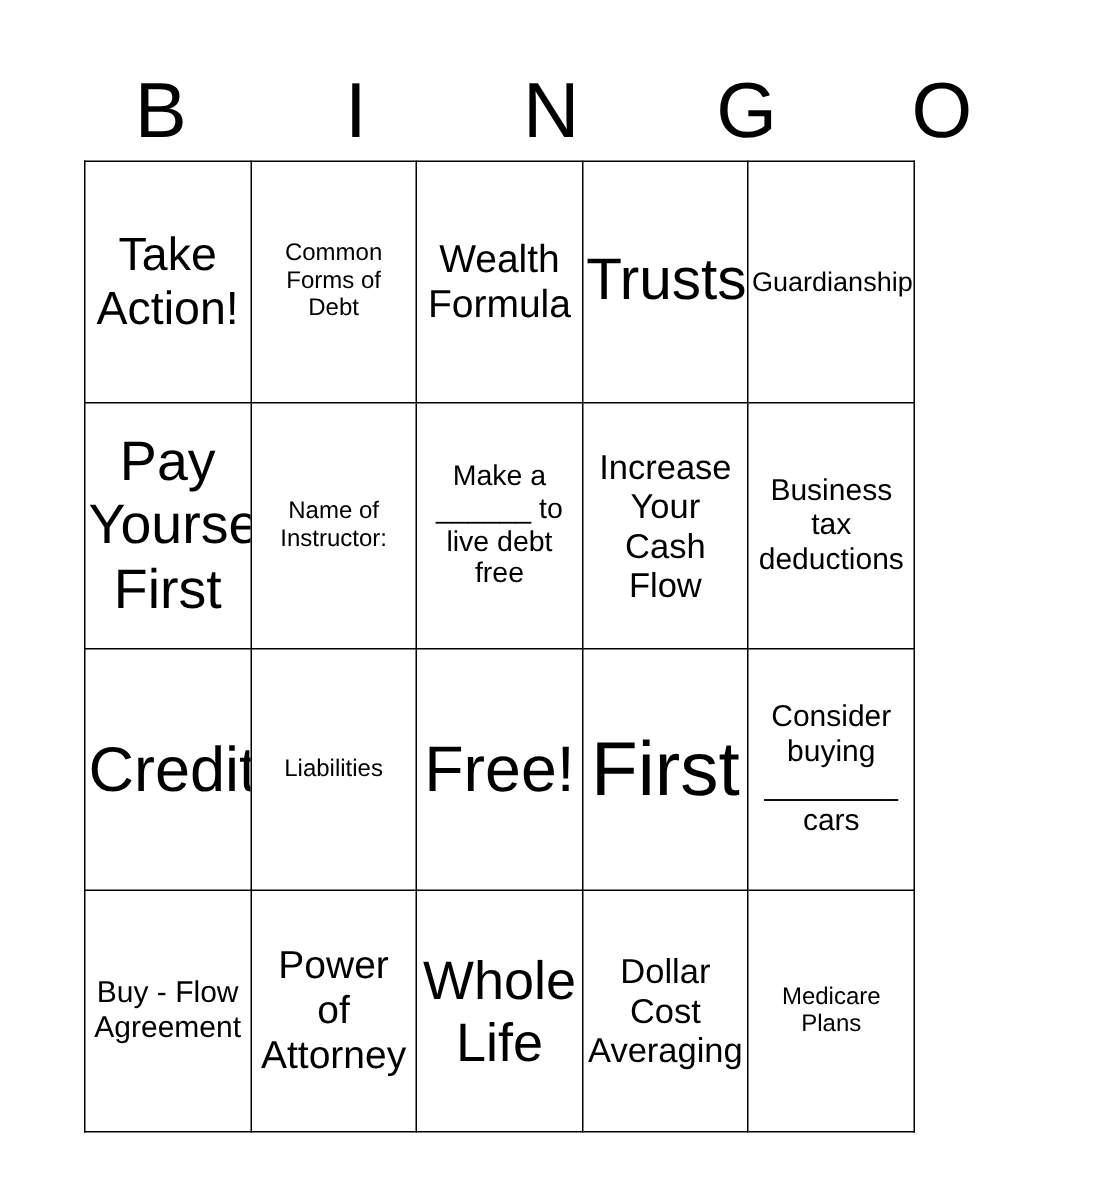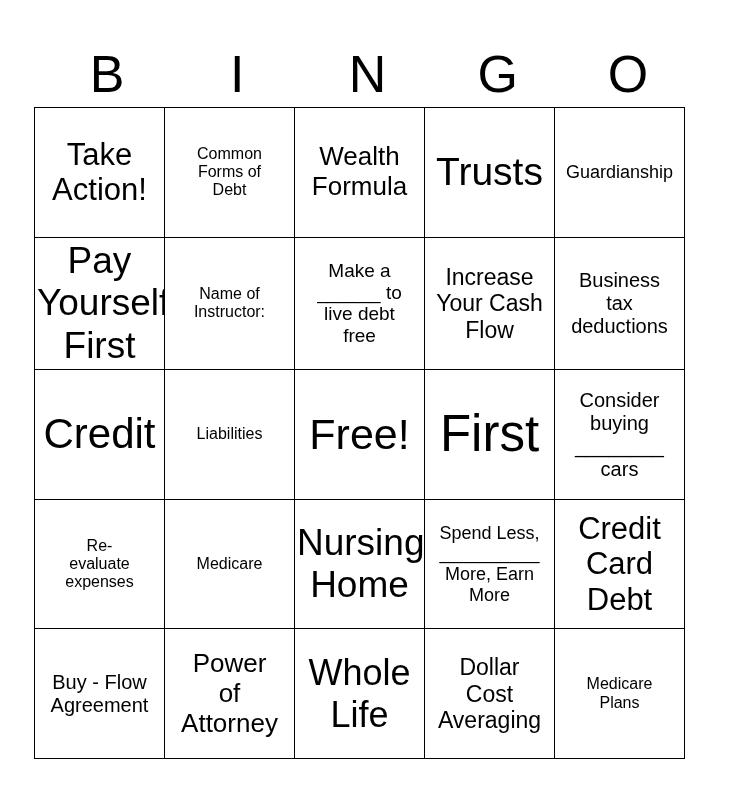--- a/index.html
+++ b/index.html
@@ -27,23 +27,23 @@
   .title-letter {
     flex: 1;
     text-align: center;
     font-size: 52px;
     line-height: 1;
     padding-bottom: 7px;
     letter-spacing: 0;
   }
   table.bingo-grid {
     position: absolute;
-    left: 34px;
+    left: 56px;
     top: 107px;
-    width: 651px;
+    width: 554px;
     height: 648px;
     border-collapse: collapse;
     table-layout: fixed;
   }
   table.bingo-grid tr { height: 129.6px; }
   td.cell {
     border: 1.5px solid #000000;
     width: 20%;
     text-align: center;
     vertical-align: middle;
@@ -112,35 +112,20 @@
         <td class="cell fs42">Credit</td>
         <td class="cell fs24">Liabilities</td>
         <td class="cell fs47">Free!</td>
         <td class="cell fs51">First</td>
         <td class="cell fs20">Consider
 buying
 ________
 cars</td>
       </tr>
       <tr>
-        <td class="cell fs24">Re-
-evaluate
-expenses</td>
-        <td class="cell fs24">Medicare</td>
-        <td class="cell fs28">Nursing
-Home</td>
-        <td class="cell fs18">Spend Less,
-__________
-More, Earn
-More</td>
-        <td class="cell fs31">Credit
-Card
-Debt</td>
-      </tr>
-      <tr>
         <td class="cell fs20">Buy - Flow
 Agreement</td>
         <td class="cell fs26">Power
 of
 Attorney</td>
         <td class="cell fs36">Whole
 Life</td>
         <td class="cell fs23">Dollar
 Cost
 Averaging</td>

